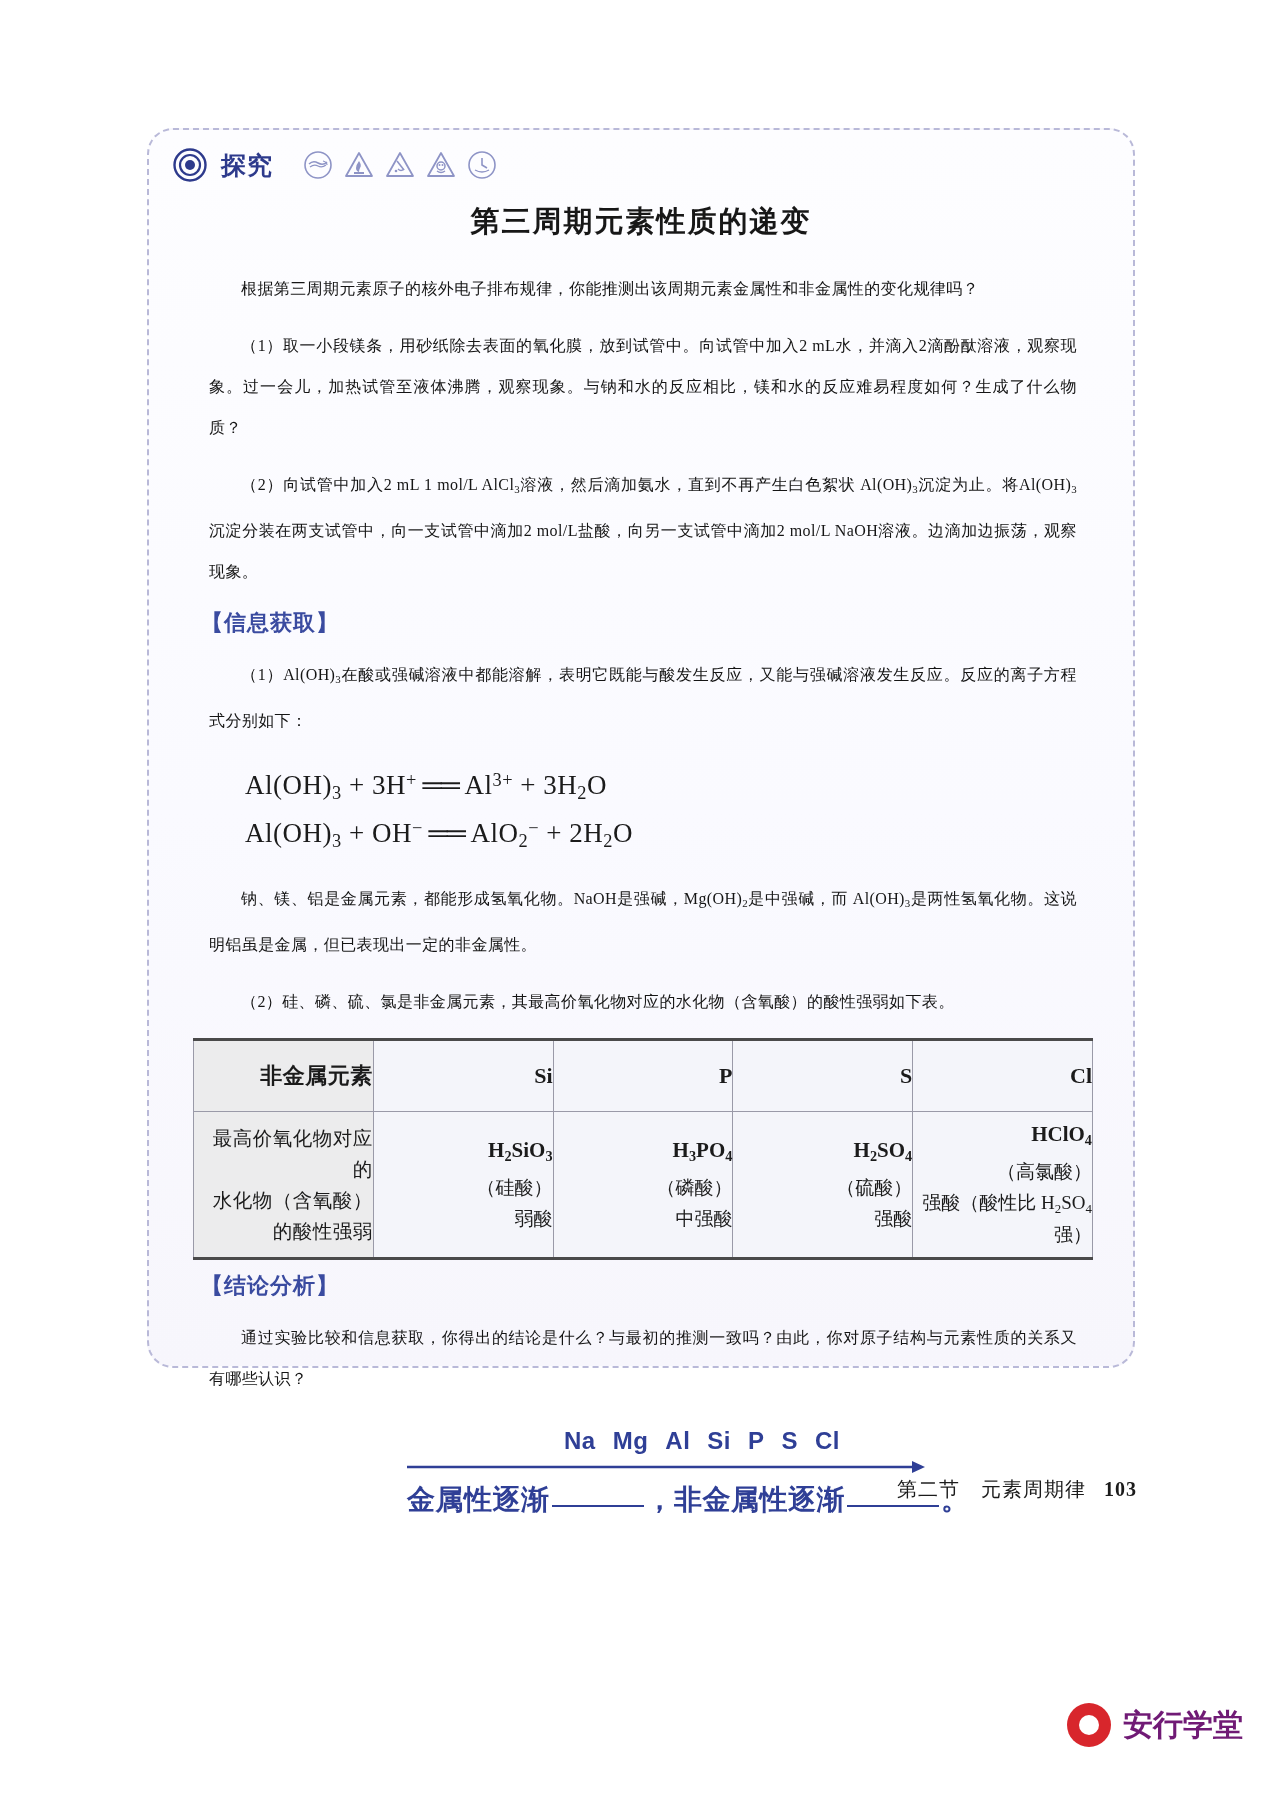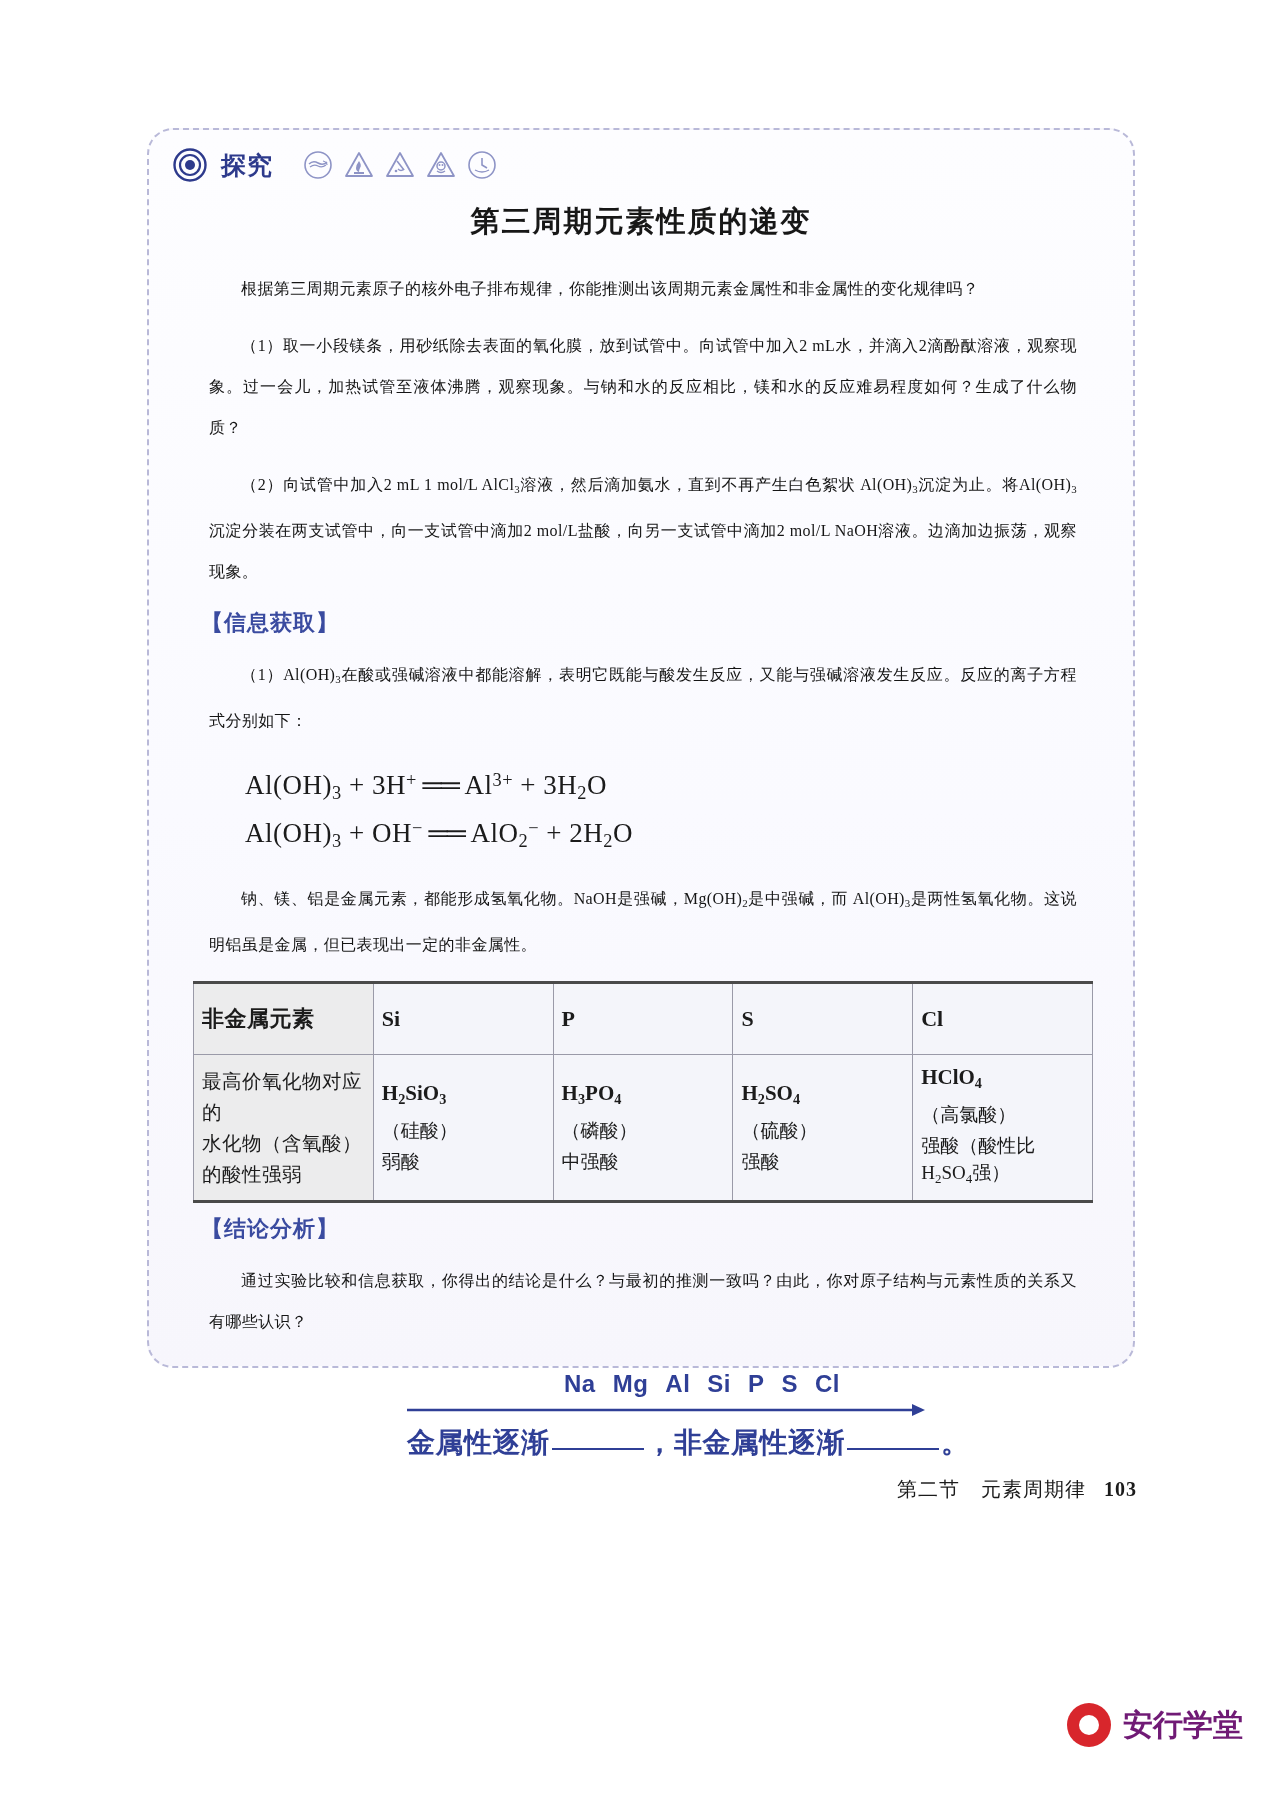--- a/index.html
+++ b/index.html
@@ -80,24 +80,24 @@
   table.acid-table{
     border-collapse:collapse;
     width:100%;
     margin:14px 0 6px 0;
     table-layout:fixed;
     border-top:3px solid #4a4a4a;
     border-bottom:3px solid #4a4a4a;
   }
   table.acid-table td{
     border:1px solid #9a9aa8;
-    text-align:left;
+    text-align:right;
     vertical-align:middle;
     font-size:20px;
-    padding:9px 8px;
+    padding:9px 0;
     background:#f4f5fa;
   }
   table.acid-table td.rowlabel{
     background:#ececed;
     font-size:19.5px;
     line-height:31px;
     letter-spacing:.5px;
   }
   table.acid-table tr.head td{height:52px;font-weight:700;font-size:22px;}
   table.acid-table tr.body td{height:96px;}
@@ -226,20 +226,21 @@
 
       <p class="para"><span>（1）Al(OH)</span><sub>3</sub><span>在酸或强碱溶液中都能溶解，表明它既能与酸发生反应，又能与强碱溶液发生反应。反应的离子方程式分别如下：</span></p>
 
       <div class="eqs">
         <div class="eq"><span>Al(OH)</span><sub>3</sub><span> + 3H</span><sup>+</sup><span class="eqsign"> ══ </span><span>Al</span><sup>3+</sup><span> + 3H</span><sub>2</sub><span>O</span></div>
         <div class="eq"><span>Al(OH)</span><sub>3</sub><span> + OH</span><sup>−</sup><span class="eqsign"> ══ </span><span>AlO</span><sub>2</sub><sup>−</sup><span> + 2H</span><sub>2</sub><span>O</span></div>
       </div>
 
       <p class="para"><span>钠、镁、铝是金属元素，都能形成氢氧化物。NaOH是强碱，Mg(OH)</span><sub>2</sub><span>是中强碱，而 Al(OH)</span><sub>3</sub><span>是两性氢氧化物。这说明铝虽是金属，但已表现出一定的非金属性。</span></p>
 
+      <p class="para">（2）硅、磷、硫、氯是非金属元素，其最高价氧化物对应的水化物（含氧酸）的酸性强弱如下表。</p>
 
       <table class="acid-table">
         <tbody>
             <tr class="head">
           <td class="rowlabel">非金属元素</td>
           <td>Si</td>
           <td>P</td>
           <td>S</td>
           <td>Cl</td>
         </tr>

